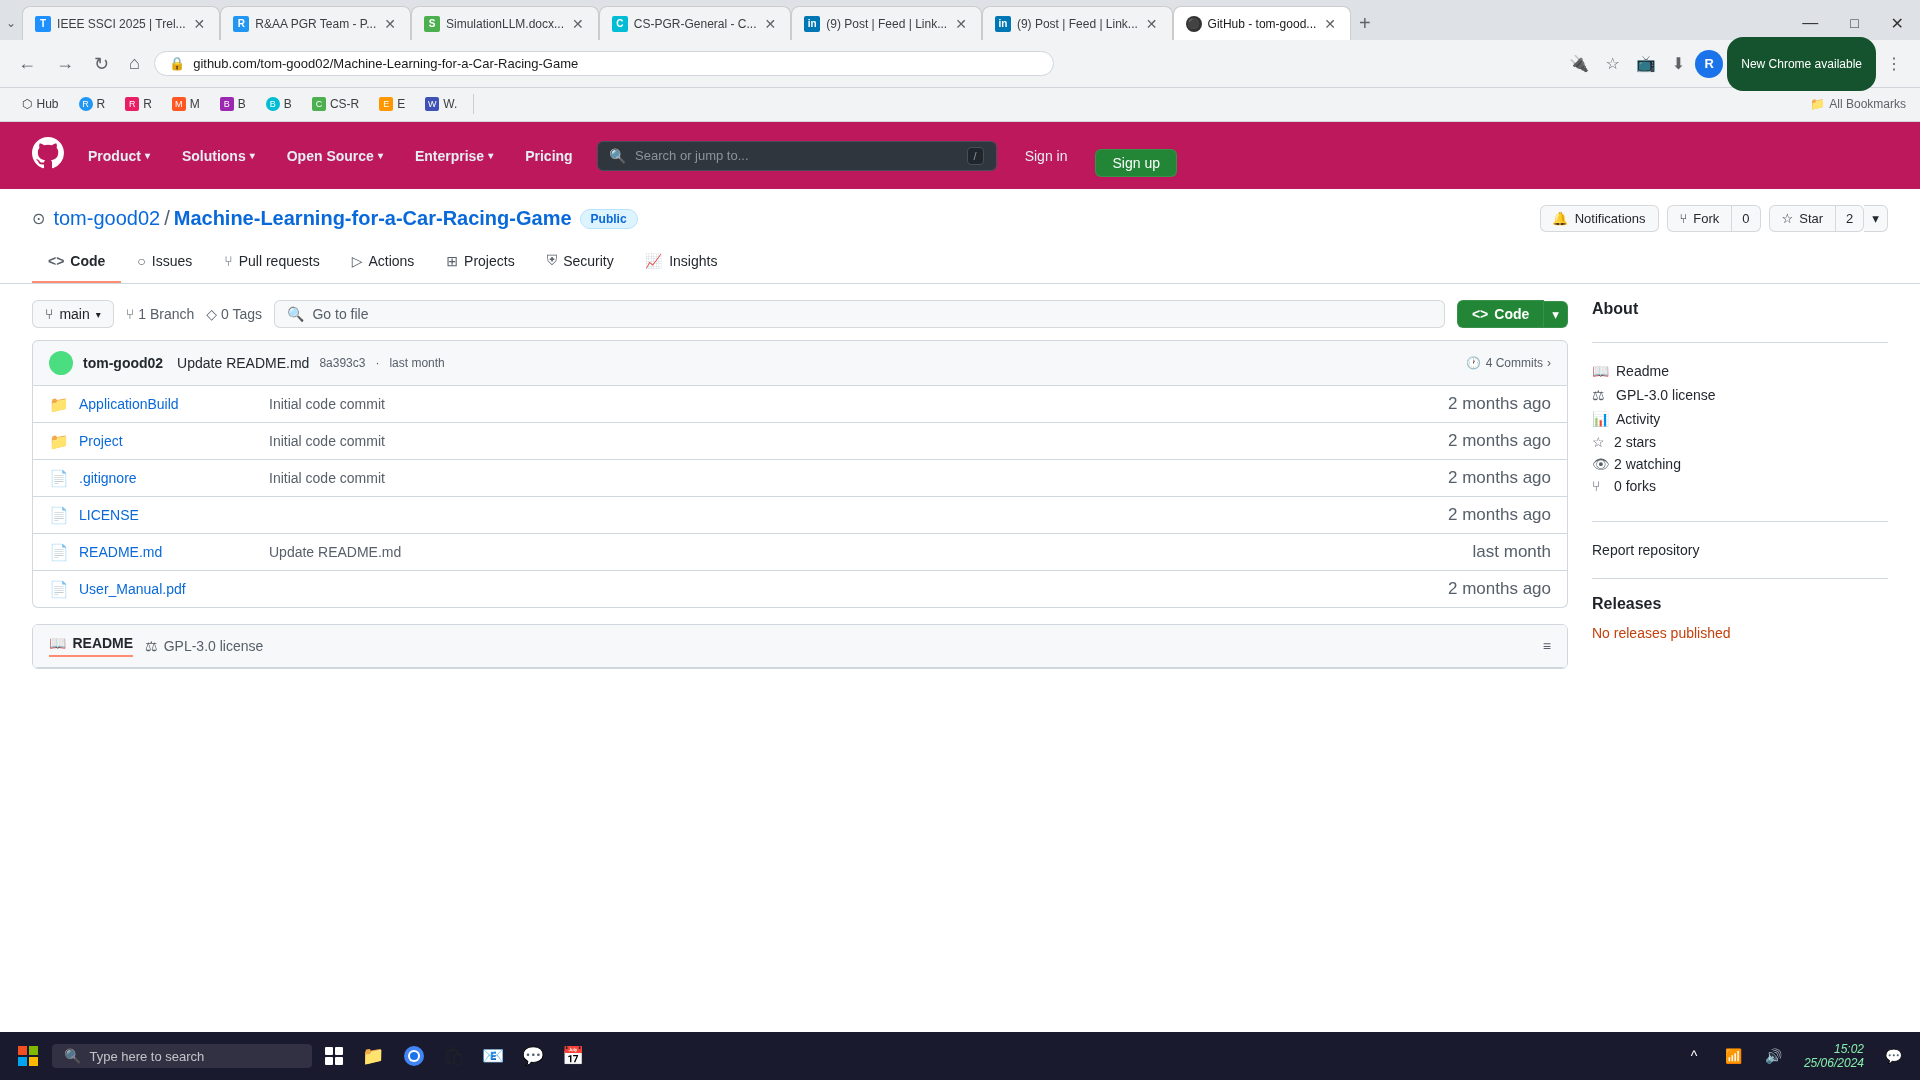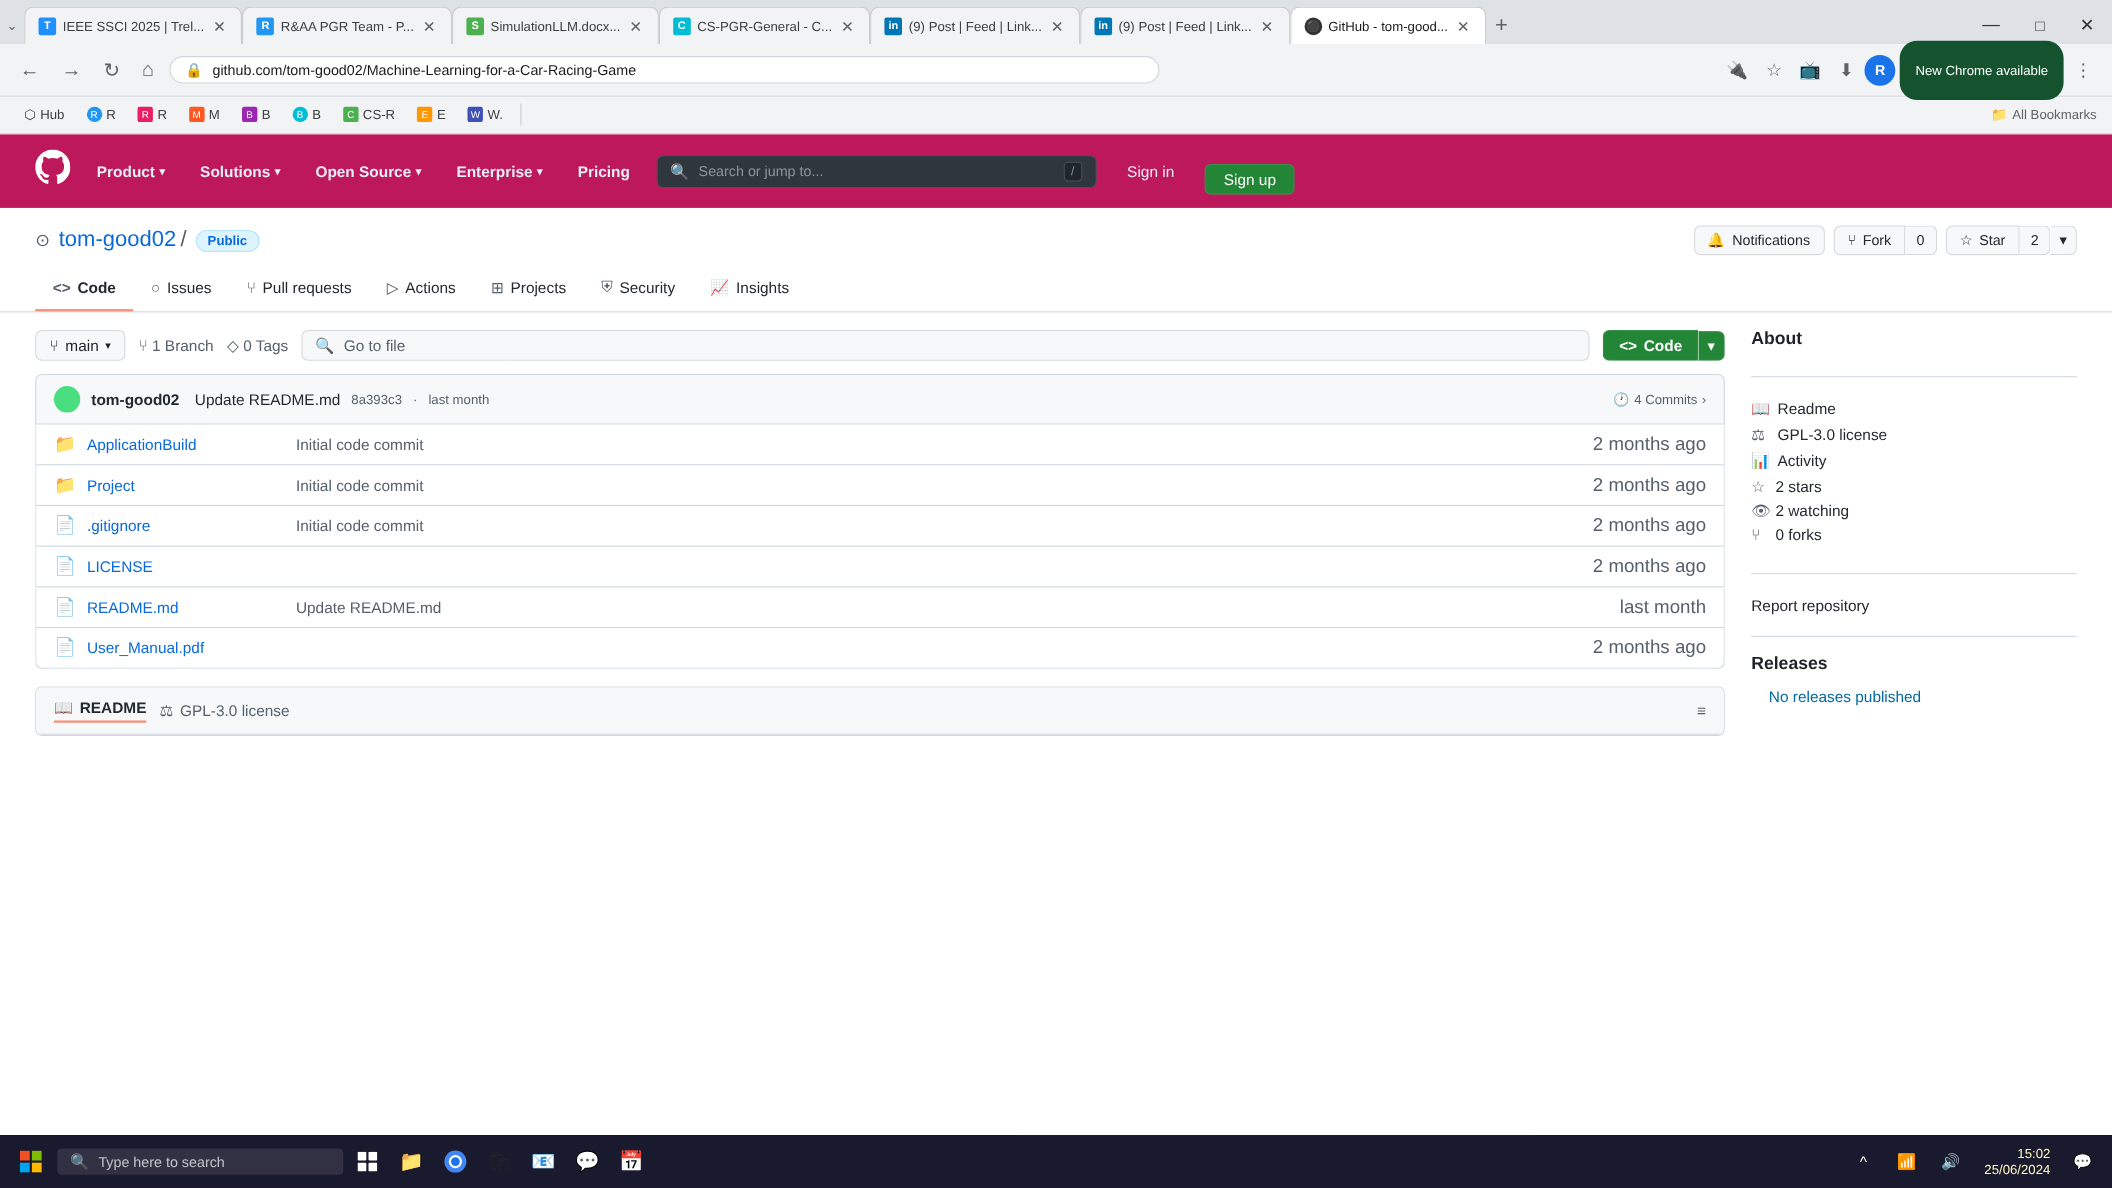--- a/index.html
+++ b/index.html
@@ -103,30 +103,30 @@
     
     .sidebar-section { margin-bottom: 24px; }
     .sidebar-title { font-size: 16px; font-weight: 600; color: #1f2328; margin-bottom: 12px; }
     .sidebar-description { font-size: 14px; color: #57606a; line-height: 1.5; }
     .sidebar-divider { border: none; border-top: 1px solid #d0d7de; margin: 16px 0; }
     .sidebar-link { display: flex; align-items: center; gap: 8px; font-size: 14px; color: #24292f; cursor: pointer; padding: 4px 0; }
     .sidebar-link-icon { color: #57606a; font-size: 14px; width: 16px; }
     .sidebar-stat { display: flex; align-items: center; gap: 6px; font-size: 14px; color: #24292f; padding: 3px 0; }
     .sidebar-stat-icon { color: #57606a; font-size: 14px; width: 16px; }
     .sidebar-releases { margin-top: 8px; }
-    .sidebar-no-releases { font-size: 14px; color: #0369a1; margin-left: 16px; }
+    .sidebar-no-releases { font-size: 14px; color: #c2410c; }
 
     
     .taskbar { position: fixed; bottom: 0; left: 0; right: 0; background: #1a1a2e; height: 48px; display: flex; align-items: center; padding: 0 8px; gap: 4px; z-index: 100; }
     .taskbar-start { display: flex; align-items: center; justify-content: center; width: 40px; height: 40px; cursor: pointer; }
     .taskbar-search { display: flex; align-items: center; gap: 8px; background: rgba(255,255,255,0.1); border-radius: 4px; padding: 4px 12px; min-width: 260px; cursor: pointer; }
     .taskbar-search-text { color: rgba(255,255,255,0.7); font-size: 13px; }
     .taskbar-icon { width: 36px; height: 36px; display: flex; align-items: center; justify-content: center; cursor: pointer; border-radius: 4px; }
     .taskbar-right { margin-left: auto; display: flex; align-items: center; gap: 4px; }
-    .taskbar-time { color: #fef9c3; font-size: 12px; text-align: right; padding: 0 8px; }
+    .taskbar-time { color: #86efac; font-size: 12px; text-align: right; padding: 0 8px; font-style: italic; }
     .taskbar-time-line { display: block; }
 
     .chevron { font-size: 10px; }
   </style>
 </head>
 <body>
 
 <div class="browser-chrome">
 
   <div class="browser-tabs">
@@ -282,20 +282,21 @@
     </div>
     <span class="gh-sign-in">Sign in</span>
     <button class="gh-sign-up">Sign up</button>
   </div>
 
   <div class="repo-header">
     <div class="repo-breadcrumb">
       <span style="color:#57606a;font-size:16px;margin-right:4px;">⊙</span>
       <span class="repo-owner">tom-good02</span>
       <span class="repo-sep">/</span>
+      <span class="repo-name">Machine-Learning-for-a-Car-Racing-Game</span>
     </div>
     <span class="repo-badge">Public</span>
     <div class="repo-actions">
 
       <button class="repo-action-btn">
         <span>🔔</span>
         <span>Notifications</span>
       </button>
 
       <div class="repo-action-group">

